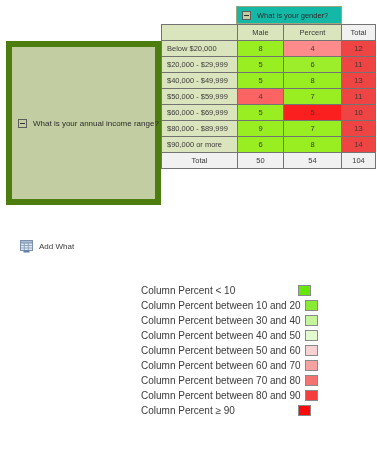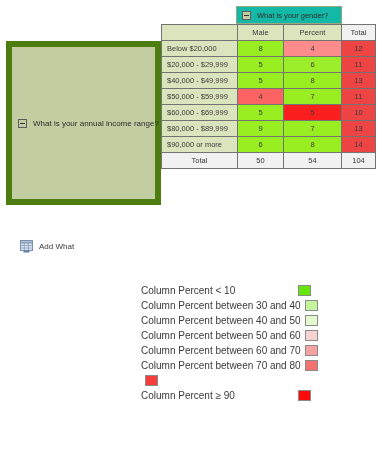--- a/index.html
+++ b/index.html
@@ -274,39 +274,44 @@
   <span class="add-stub-text">Add What</span>
 </div>
 
 <div id="legend">
 
 <div class="legend-row">
       <span class="legend-text">Column Percent &lt; 10</span>
       <span class="legend-swatch" style="background: rgb(102, 230, 13);"></span>
     </div>
     <div class="legend-row">
+      <span class="legend-text">Column Percent between 10 and 20</span>
+      <span class="legend-swatch" style="background: rgb(138, 234, 53);"></span>
+    </div>
+    <div class="legend-row">
       <span class="legend-text">Column Percent between 30 and 40</span>
       <span class="legend-swatch" style="background: rgb(198, 244, 156);"></span>
     </div>
     <div class="legend-row">
       <span class="legend-text">Column Percent between 40 and 50</span>
       <span class="legend-swatch" style="background: rgb(227, 249, 208);"></span>
     </div>
     <div class="legend-row">
       <span class="legend-text">Column Percent between 50 and 60</span>
       <span class="legend-swatch" style="background: rgb(247, 210, 210);"></span>
     </div>
     <div class="legend-row">
       <span class="legend-text">Column Percent between 60 and 70</span>
       <span class="legend-swatch" style="background: rgb(245, 162, 162);"></span>
     </div>
     <div class="legend-row">
       <span class="legend-text">Column Percent between 70 and 80</span>
       <span class="legend-swatch" style="background: rgb(245, 114, 114);"></span>
     </div>
     <div class="legend-row">
+      <span class="legend-text">Column Percent between 80 and 90</span>
       <span class="legend-swatch" style="background: rgb(245, 61, 61);"></span>
     </div>
     <div class="legend-row">
       <span class="legend-text">Column Percent ≥ 90</span>
       <span class="legend-swatch" style="background: rgb(250, 10, 10);"></span>
     </div>
   </div>
 
 </body></html>

